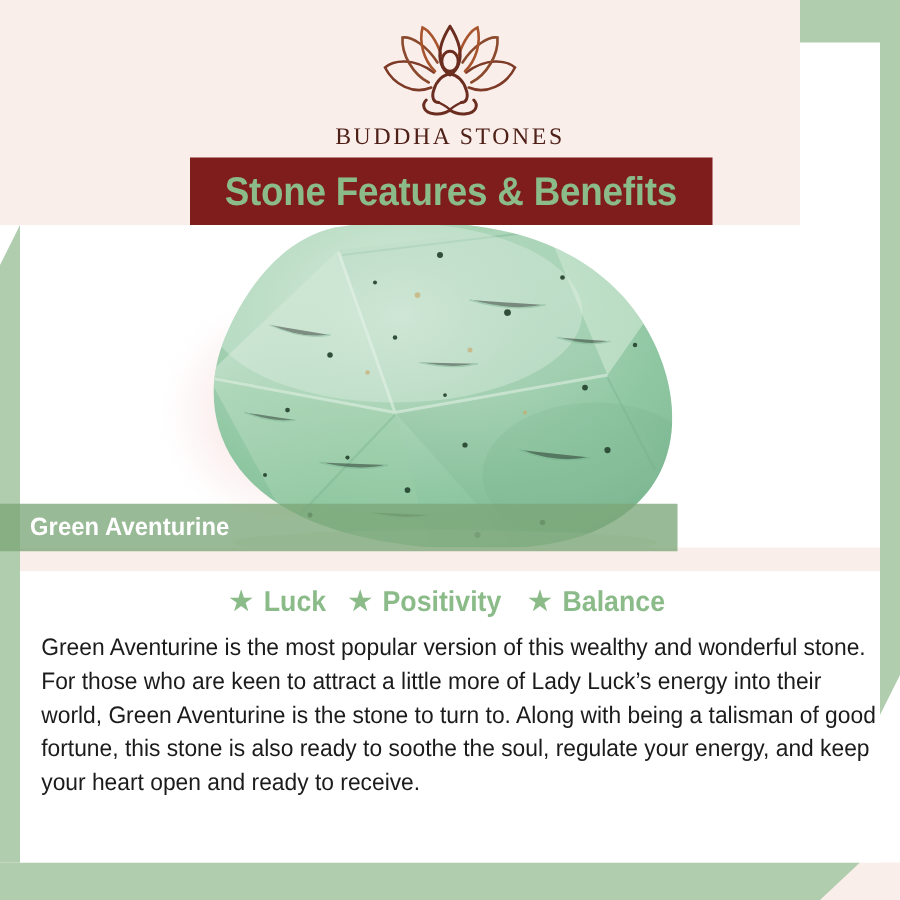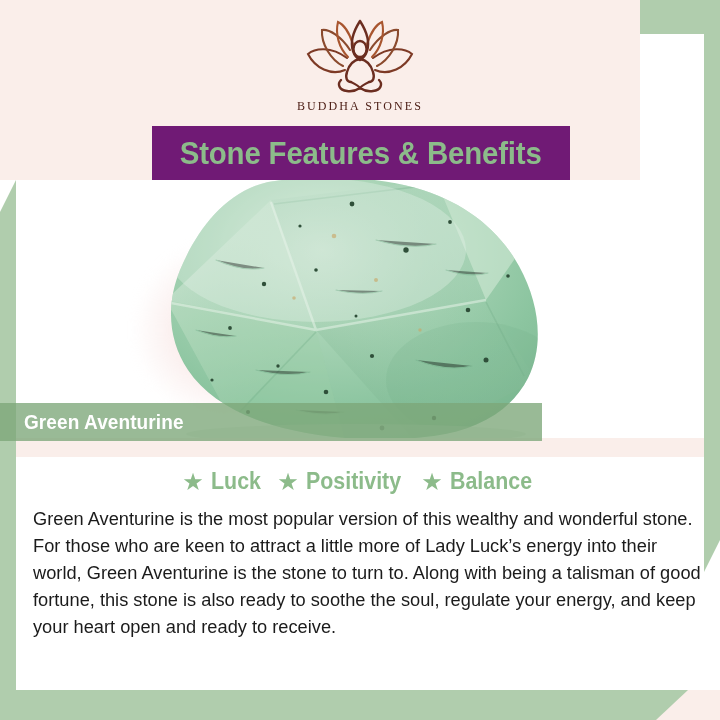--- a/index.html
+++ b/index.html
@@ -32,27 +32,27 @@
   .header { position:absolute; left:0; top:0; width:720px; height:182px; z-index:5; }
 
   .logo-wrap {
     position:absolute; left:0; top:18px; width:720px;
     display:flex; flex-direction:column; align-items:center;
   }
   .logo-mark { width:118px; height:78px; display:block; }
   .logo-text {
     margin-top:3px;
     font-family:"Liberation Serif", serif;
-    font-size:12px; letter-spacing:2.1px; color:#4e2018;
+    font-size:19px; letter-spacing:2.1px; color:#4e2018;
     font-weight:400;
   }
 
   .title-banner {
     position:absolute; left:152px; top:126px; width:418px; height:54px;
-    background:#701a75; z-index:6;
+    background:#7f1d1d; z-index:6;
     display:flex; align-items:center; justify-content:center;
   }
   .title-text {
     font-size:32px; font-weight:bold; color:#8cbb8a;
     letter-spacing:-0.2px;
     transform:scaleX(0.92); transform-origin:center;
     white-space:nowrap;
   }
 
   

